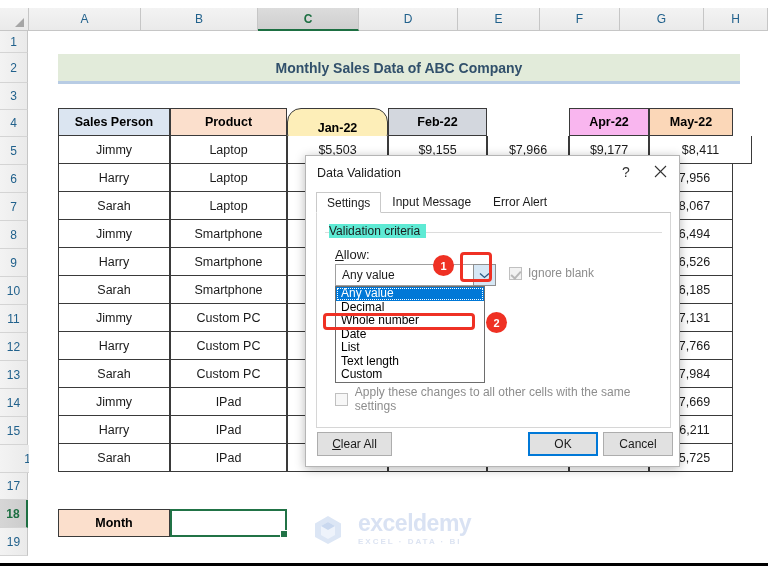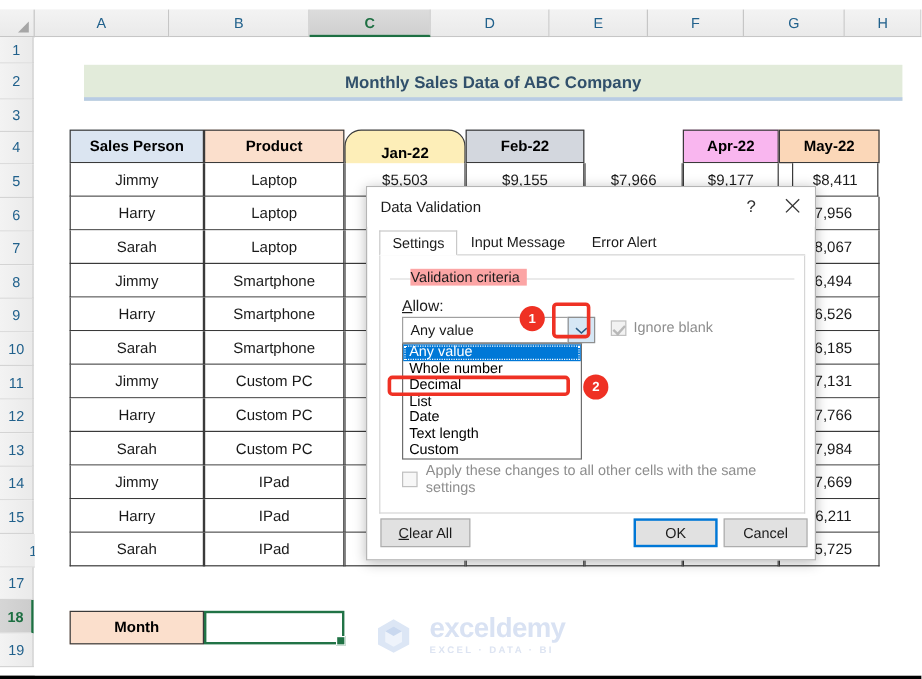--- a/index.html
+++ b/index.html
@@ -91,21 +91,20 @@
   }
 
   
   .title-banner {
     background: #e2ebda;
     border-bottom: 3px solid #b8cce4;
     color: #31506b;
     font-weight: 700;
     font-size: 14px;
     justify-content: center;
-    margin-left: 12px;
   }
 
   
   .th {
     border: 1px solid #3a3a3a;
     font-weight: 700;
     font-size: 12.5px;
     color: #000;
     justify-content: center;
   }
@@ -218,23 +217,23 @@
 
   .panel {
     position: absolute;
     top: 57px; left: 10px;
     width: 355px; height: 215px;
     border: 1px solid #d6d6d6;
     border-top: none;
     background: #ffffff;
   }
   .group-title {
-    position: absolute; top: 11px; left: 25px;
+    position: absolute; top: 11px; left: 12px;
     font-size: 12px; color: #1b1b1b;
-    background: #fca5a5; padding-right: 6px; z-index: 2;
+    background: #5eead4; padding-right: 6px; z-index: 2;
   }
   .group-line {
     position: absolute; top: 19px; left: 8px; right: 8px;
     height: 1px; background: #dcdcdc; z-index: 1;
   }
   .lbl-allow {
     position: absolute; top: 34px; left: 18px;
     font-size: 13px;
   }
   .lbl-allow u { text-decoration: underline; }
@@ -403,21 +402,21 @@
       <div class="cell th" style="left: 359px; top: 77px; width: 99px; height: 28px; background: rgb(211, 215, 222);">Feb-22</div>
       <div class="cell th" style="left: 458px; top: 77px; width: 82px; height: 24px; background: rgb(205, 251, 251); margin-top: 44px;">Mar-22</div>
       <div class="cell th" style="left: 540px; top: 77px; width: 80px; height: 28px; background: rgb(249, 182, 239);">Apr-22</div>
       <div class="cell th" style="left: 620px; top: 77px; width: 84px; height: 28px; background: rgb(251, 215, 184);">May-22</div>
       <div class="cell td" style="left: 29px; top: 105px; width: 112px; height: 28px;">Jimmy</div>
       <div class="cell td" style="left: 141px; top: 105px; width: 117px; height: 28px;">Laptop</div>
       <div class="cell td num" style="left: 258px; top: 105px; width: 101px; height: 28px;">$5,503</div>
       <div class="cell td num" style="left: 359px; top: 105px; width: 99px; height: 28px;">$9,155</div>
       <div class="cell td num" style="left: 458px; top: 105px; width: 82px; height: 28px;">$7,966</div>
       <div class="cell td num" style="left: 540px; top: 105px; width: 80px; height: 28px;">$9,177</div>
-      <div class="cell td num" style="left: 620px; top: 105px; width: 72px; height: 28px; margin-left: 11px;">$8,411</div>
+      <div class="cell td num" style="left: 620px; top: 105px; width: 103px; height: 28px;">$8,411</div>
       <div class="cell td" style="left: 29px; top: 133px; width: 112px; height: 28px;">Harry</div>
       <div class="cell td" style="left: 141px; top: 133px; width: 117px; height: 28px;">Laptop</div>
       <div class="cell td num" style="left: 258px; top: 133px; width: 101px; height: 28px;"></div>
       <div class="cell td num" style="left: 359px; top: 133px; width: 99px; height: 28px;"></div>
       <div class="cell td num" style="left: 458px; top: 133px; width: 82px; height: 28px;"></div>
       <div class="cell td num" style="left: 540px; top: 133px; width: 80px; height: 28px;"></div>
       <div class="cell td num" style="left: 620px; top: 133px; width: 84px; height: 28px;">$7,956</div>
       <div class="cell td" style="left: 29px; top: 161px; width: 112px; height: 28px;">Sarah</div>
       <div class="cell td" style="left: 141px; top: 161px; width: 117px; height: 28px;">Laptop</div>
       <div class="cell td num" style="left: 258px; top: 161px; width: 101px; height: 28px;"></div>
@@ -535,24 +534,24 @@
         </svg>
       </div>
 
       <div class="ignore-blank">
         <span class="cb-disabled"></span>
         <span>Ignore blank</span>
       </div>
 
       <div class="dd-list">
         <div class="dd-item sel">Any value</div>
+        <div class="dd-item">Decimal</div>
         <div class="dd-item">Whole number</div>
-        <div class="dd-item">Decimal</div>
+        <div class="dd-item">Date</div>
         <div class="dd-item">List</div>
-        <div class="dd-item">Date</div>
         <div class="dd-item">Text length</div>
         <div class="dd-item">Custom</div>
       </div>
 
       <div class="apply-row">
         <span class="cb-empty"></span>
         <span>Apply these changes to all other cells with the same settings</span>
       </div>
     </div>
 

